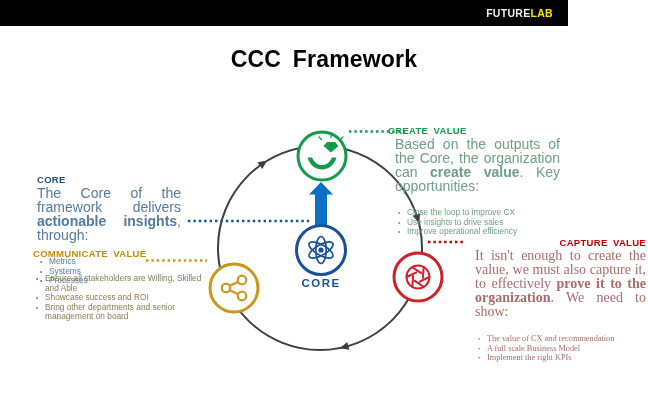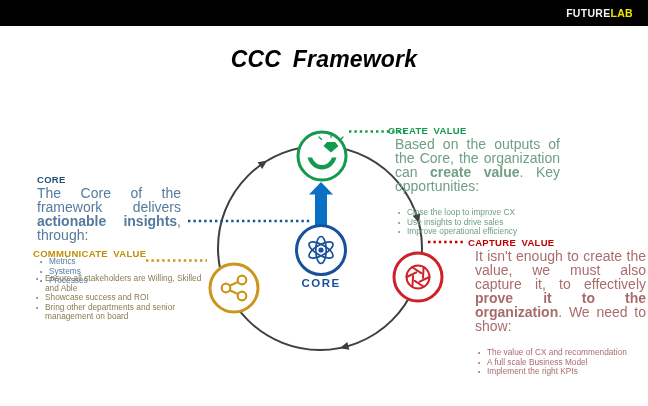--- a/index.html
+++ b/index.html
@@ -2,28 +2,28 @@
 <html style="--gray: #3F3F3F; --green: #149A4D; --green_body: #6FA083; --blue_dark: #1F4E79; --blue: #17519C; --blue_body: #557A9E; --arrow: #0A70C6; --gold: #C9971B; --gold_head: #BF9000; --gold_body: #8A7B52; --red: #D02028; --red_head: #C00000; --red_body: #A96C6C; --brand_white: #F2F2F2; --brand_yellow: #F2E600;"><head>
 <meta charset="utf-8">
 <style>
   html,body{margin:0;padding:0;}
   body{
     width:648px;height:406px;position:relative;overflow:hidden;
     background:#ffffff;font-family:"Liberation Sans",sans-serif;
     -webkit-font-smoothing:antialiased;
   }
   
-  .header{position:absolute;left:0;top:0;width:648px;height:26px;background:#000;}
+  .header{position:absolute;left:0;top:0;width:568px;height:26px;background:#000;}
   .brand{position:absolute;right:15px;top:0;height:26px;line-height:26px;
     font-size:10.5px;font-weight:bold;letter-spacing:.3px;}
   .brand .w{color:var(--brand_white);}
   .brand .y{color:var(--brand_yellow);}
   
   .title{position:absolute;left:0;top:46px;width:648px;text-align:center;
-    font-size:23px;font-weight:bold;color:#000;word-spacing:5px;letter-spacing:.2px;font-style:italic;}
+    font-size:23px;font-weight:bold;color:#000;word-spacing:5px;letter-spacing:.2px;}
   
   .diagram{position:absolute;left:0;top:0;width:648px;height:406px;}
   .cyc{fill:none;stroke:var(--gray);stroke-width:2;}
   .cyc-ah polygon{fill:var(--gray);}
   .dots{fill:none;stroke-width:2.4;stroke-dasharray:2.4 3;}
   .dots.g{stroke:var(--green);}
   .dots.bl{stroke:var(--blue);}
   .dots.r{stroke:var(--red_head);}
   .dots.y{stroke:var(--gold);}
   .up-arrow{fill:var(--arrow);}
@@ -47,22 +47,22 @@
   .sec-b{font-size:14px;line-height:14px;text-align:justify;}
   .sec-b .b{font-weight:bold;}
   .bullets{margin-top:15px;}
   .bullet{display:flex;font-size:8.3px;line-height:9.6px;}
   .bullet .dot{width:12px;padding-left:3px;box-sizing:border-box;font-size:6.5px;line-height:9.6px;}
   .bullet .bt{flex:1;}
   .core .sec-h{color:var(--blue_dark);}
   .core .sec-b,.core .bullets{color:var(--blue_body);}
   .create .sec-h{color:var(--green);}
   .create .sec-b,.create .bullets{color:var(--green_body);}
-  .capture .sec-h{color:var(--red_head);}
-  .capture .sec-b,.capture .bullets{color:var(--red_body);}
+  .capture .sec-h{color:var(--red_head);text-align:right;}
+  .capture .sec-b,.capture .bullets{color:var(--red_body);font-family:Liberation Serif, serif;}
   .comm .sec-h{color:var(--gold_head);}
   .comm .sec-b,.comm .bullets{color:var(--gold_body);}
   .create .sec-b,.create .bullets,.capture .sec-b,.capture .bullets{margin-left:7px;}
 </style>
 </head>
 <body>
 
 <div class="header">
   <div class="brand">
     <span class="w">FUTURE</span><span class="y">LAB</span>

